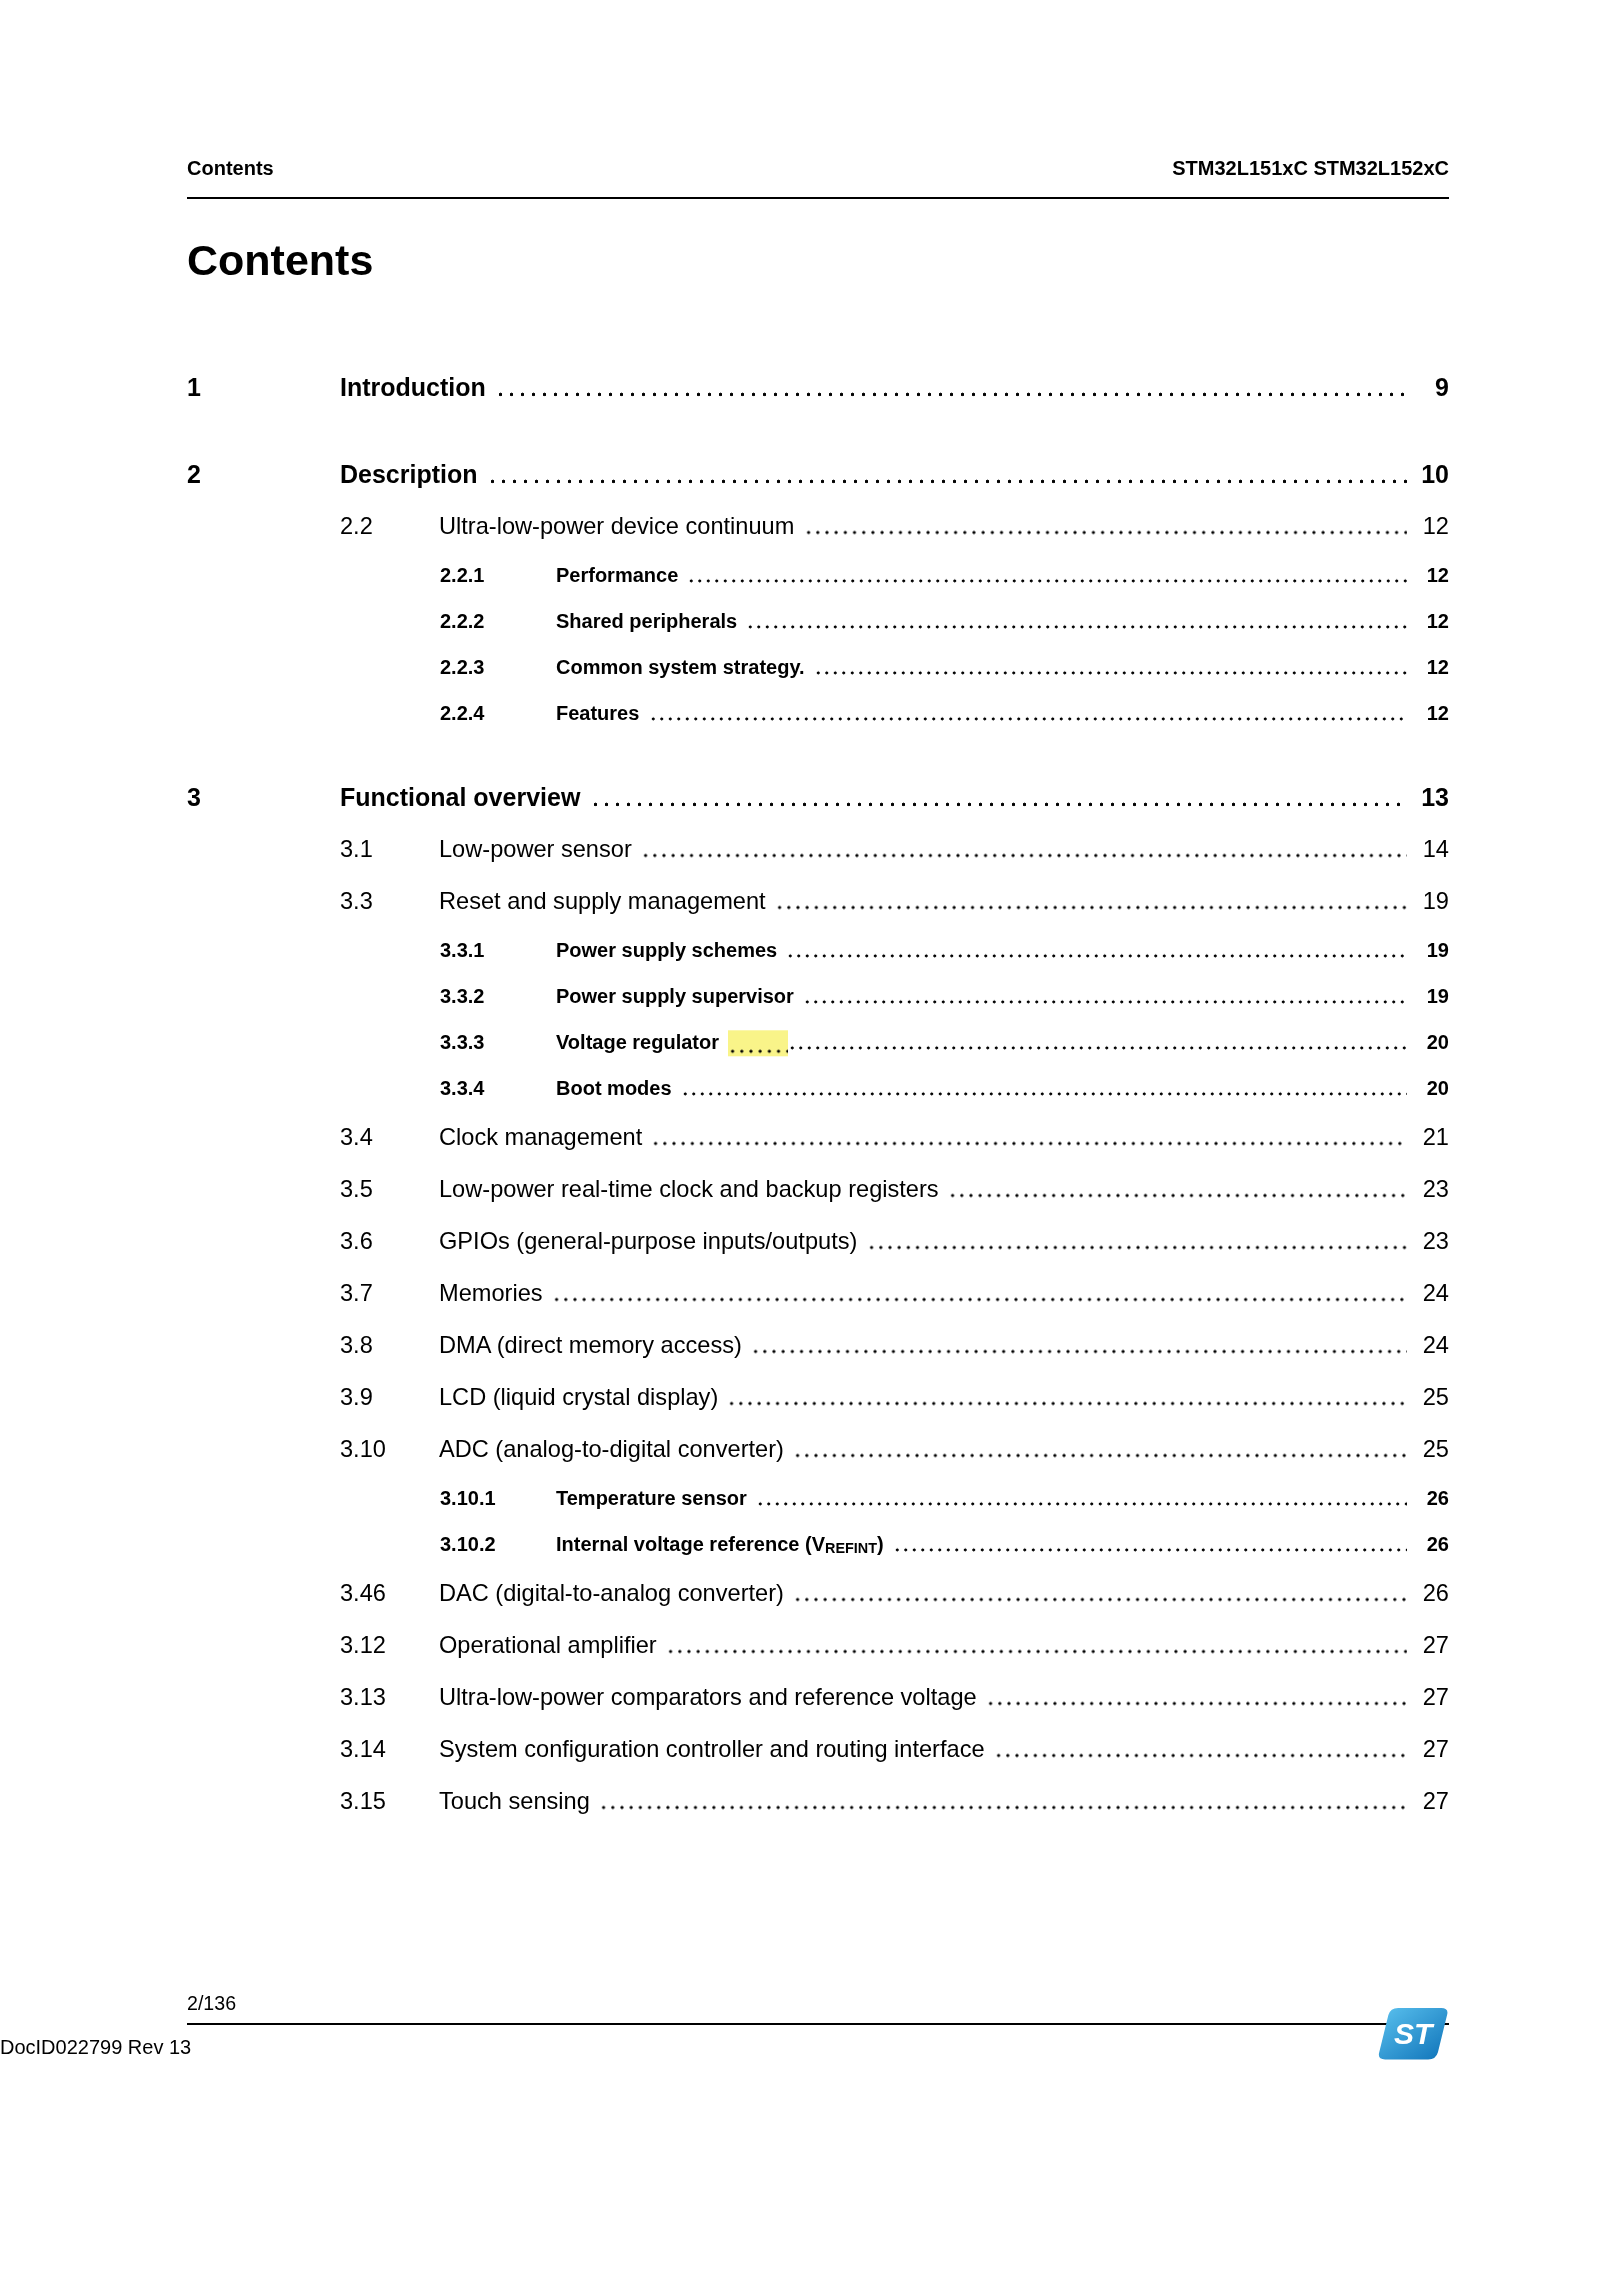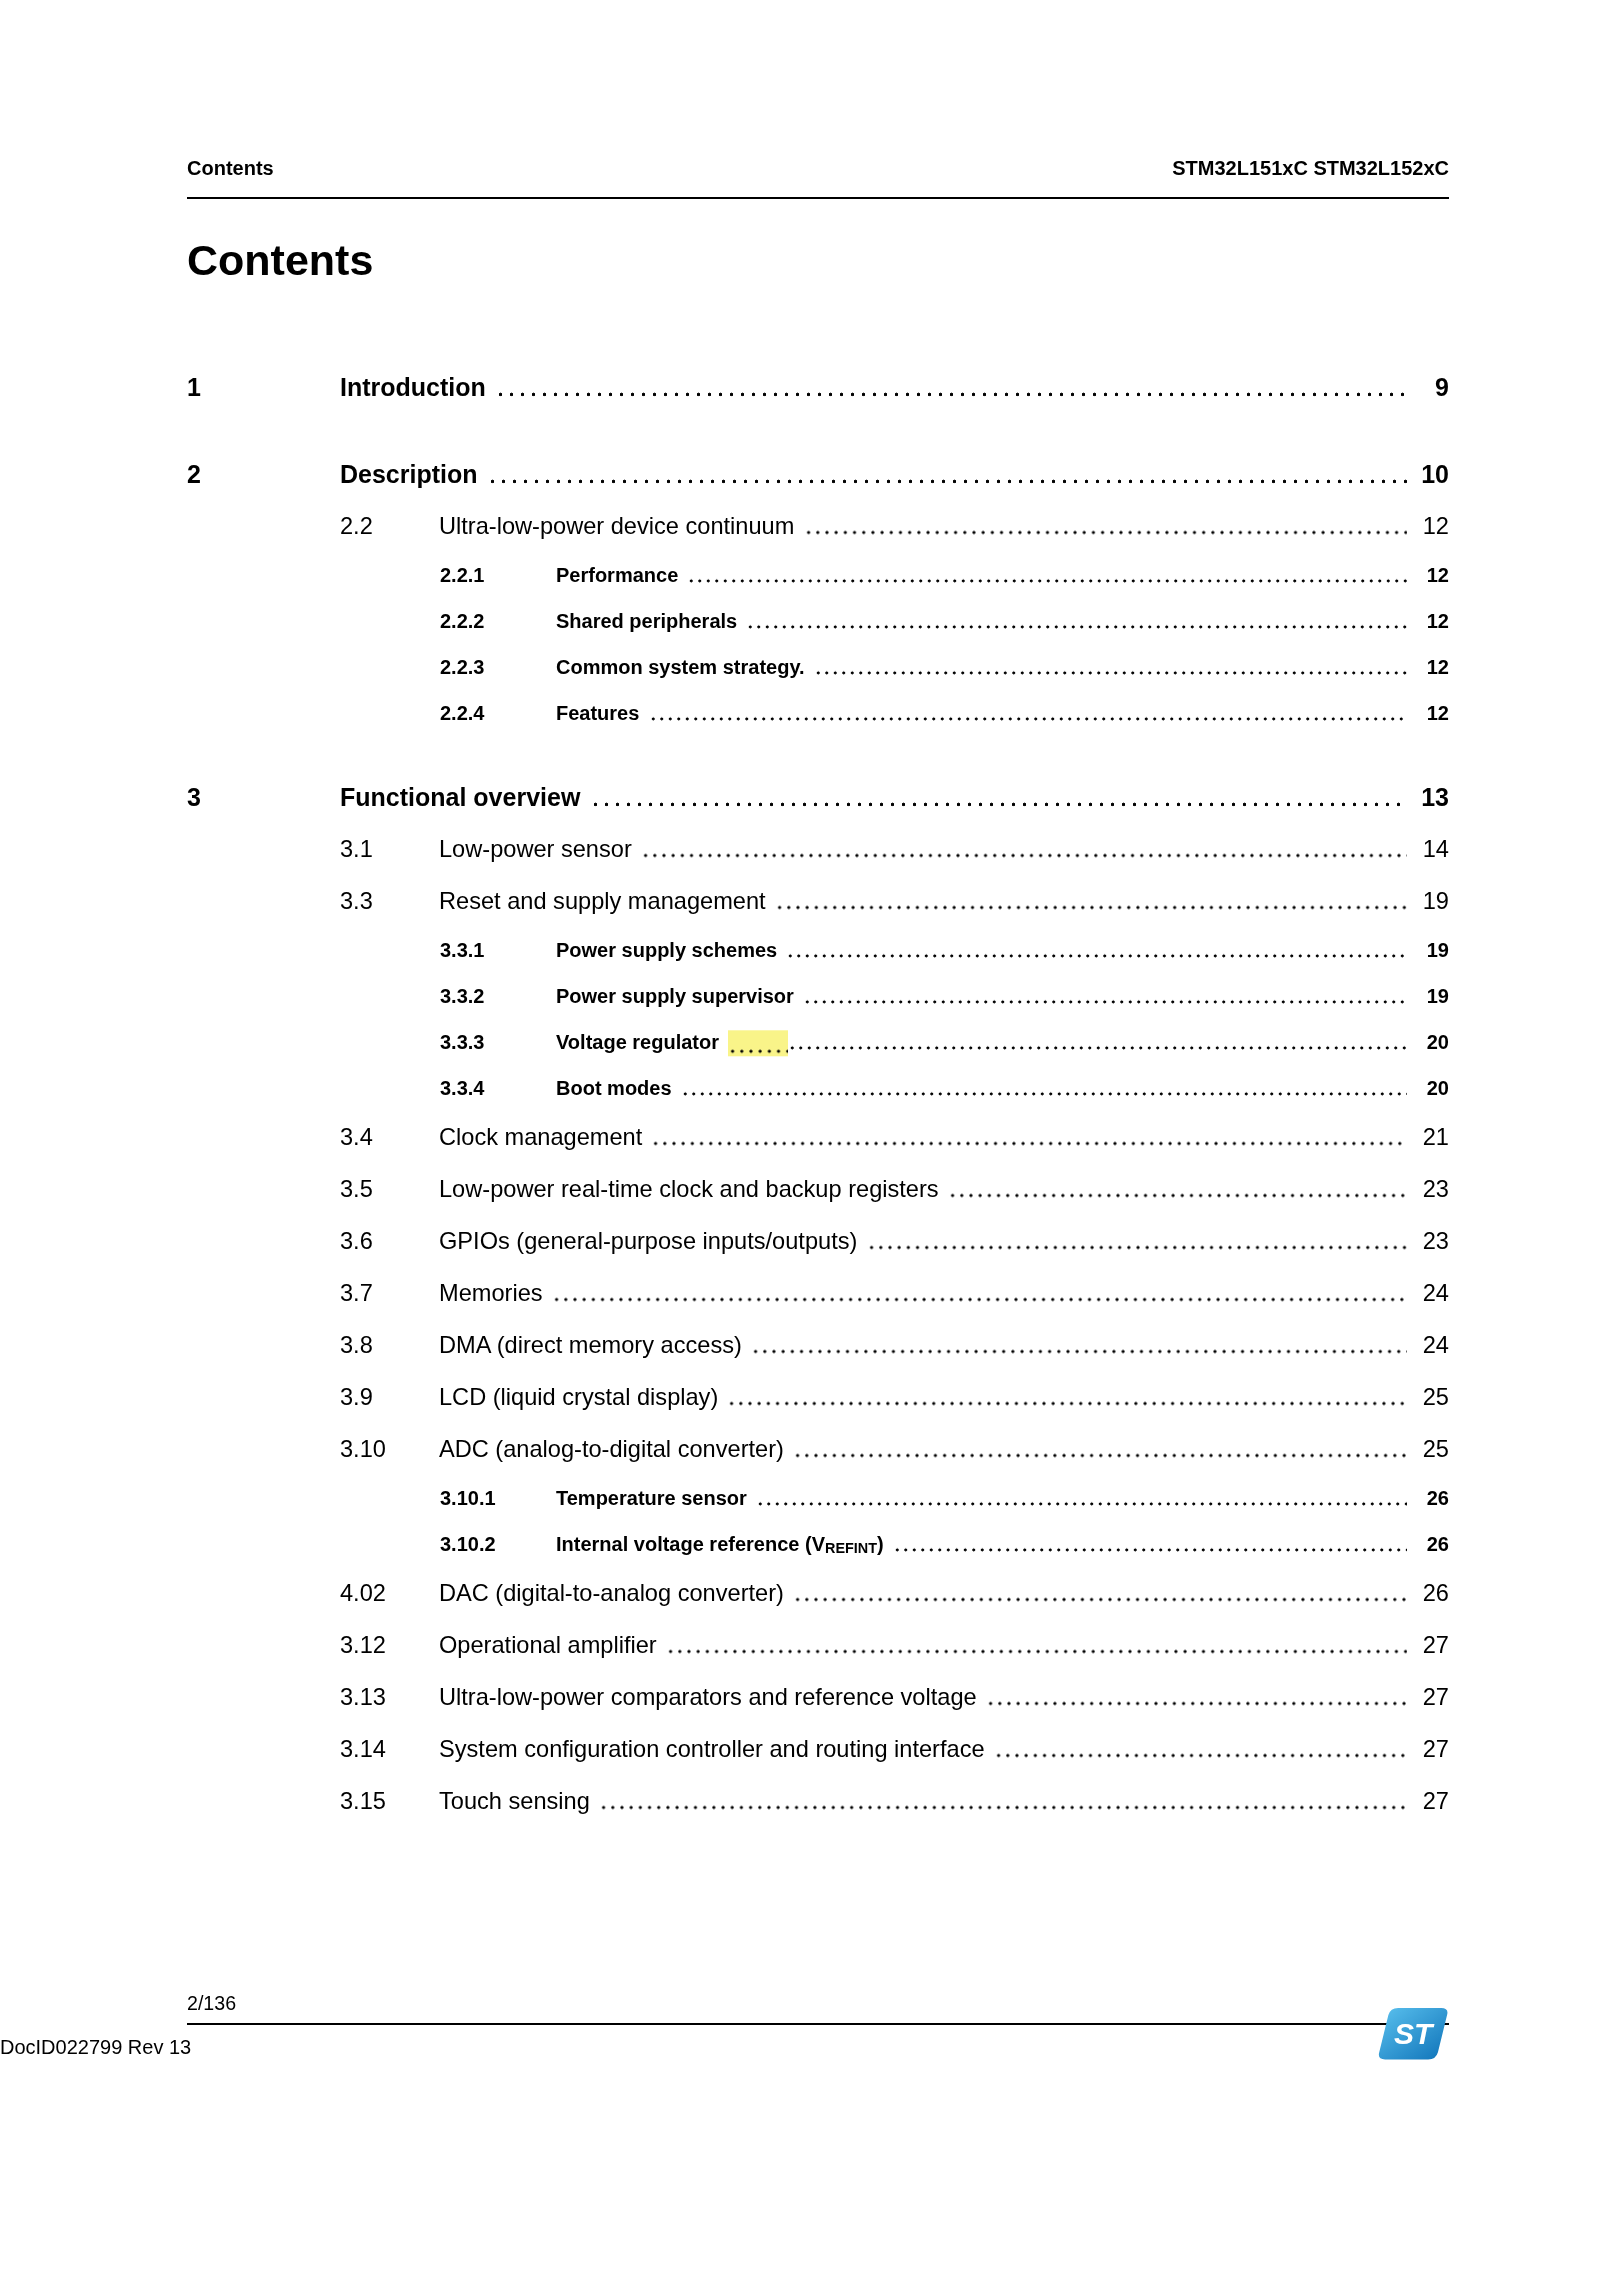--- a/index.html
+++ b/index.html
@@ -199,21 +199,21 @@
         <span class="dots"></span>
         <span class="pg">26</span>
       </div>
       <div class="row lvl3">
         <span class="num">3.10.2</span>
         <span class="title"><span>Internal voltage reference (V</span><sub>REFINT</sub><span>)</span></span>
         <span class="dots"></span>
         <span class="pg">26</span>
       </div>
       <div class="row lvl2">
-        <span class="num">4.02</span>
+        <span class="num">3.46</span>
         <span class="title">DAC (digital-to-analog converter)</span>
         <span class="dots"></span>
         <span class="pg">26</span>
       </div>
       <div class="row lvl2">
         <span class="num">3.12</span>
         <span class="title">Operational amplifier</span>
         <span class="dots"></span>
         <span class="pg">27</span>
       </div>

